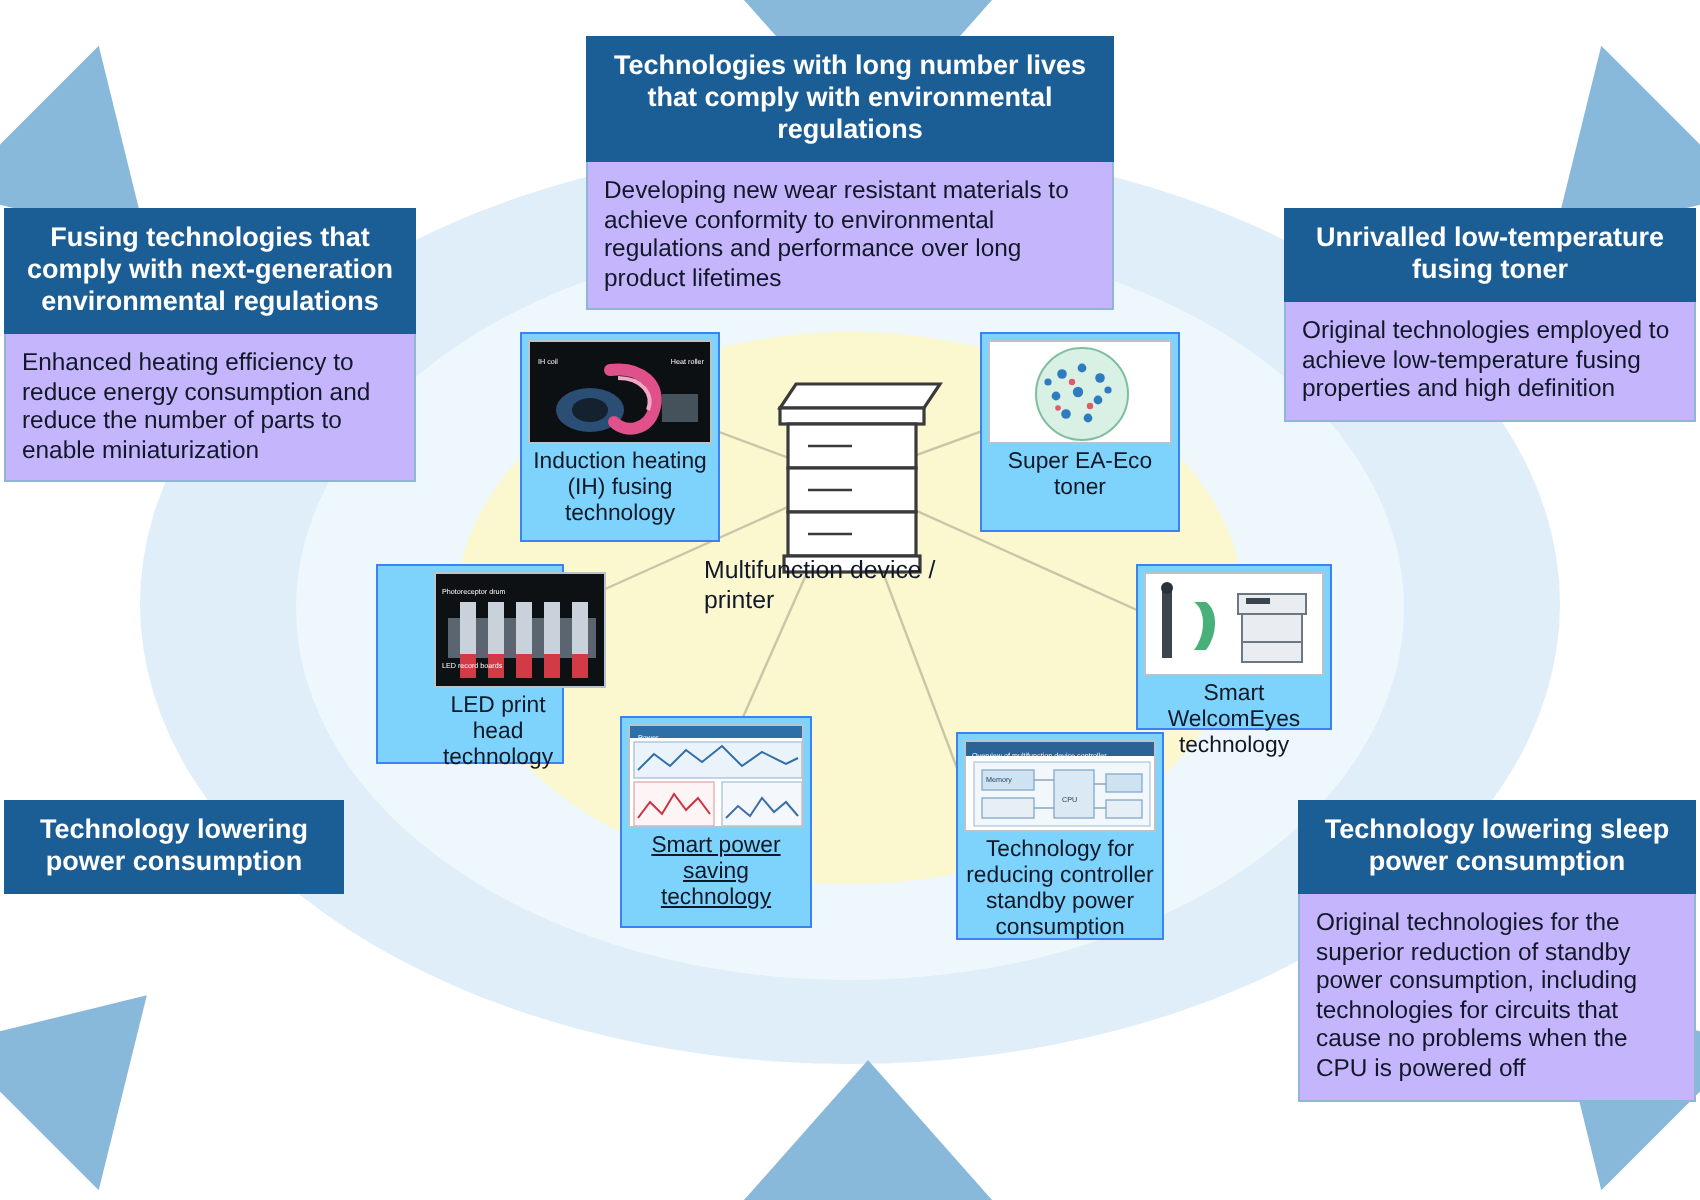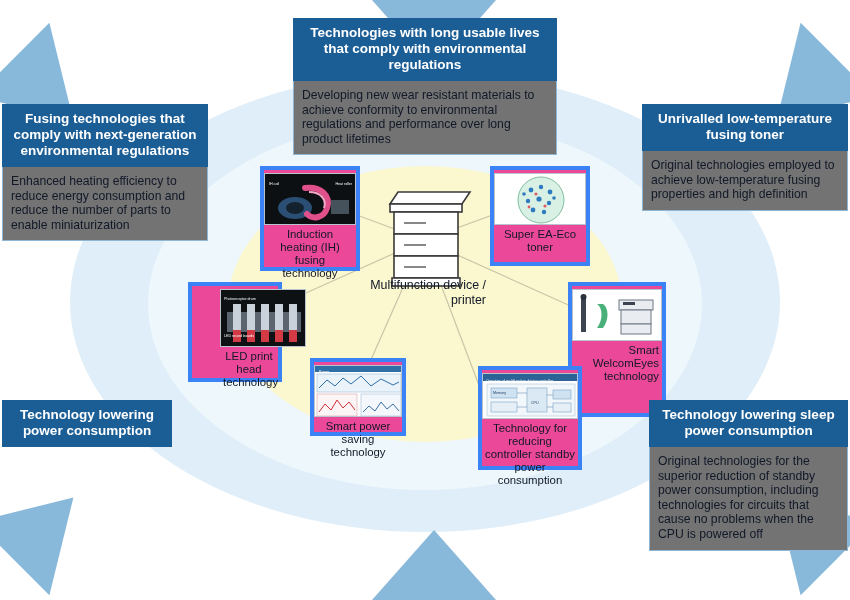--- a/index.html
+++ b/index.html
@@ -88,21 +88,21 @@
     background:#1b5e96;
     color:#ffffff;
     text-align:center;
     font-size:13.5px;
     font-weight:bold;
     line-height:16px;
     padding:7px 6px 8px 6px;
     box-sizing:border-box;
   }
   .callout .body{
-    background:#737373;
+    background:#c4b5fd;
     border:1px solid #8fb6d4;
     border-top:none;
     color:#111827;
     font-size:12.2px;
     line-height:14.6px;
     padding:7px 8px 8px 8px;
     box-sizing:border-box;
   }
 
   #callout-top{left:293px;top:18px;width:264px;}
@@ -110,22 +110,22 @@
   #callout-right-top{right:2px;top:104px;width:206px;}
   #callout-left-bottom{left:2px;top:400px;width:170px;}
   #callout-right-bottom{right:2px;top:400px;width:199px;}
 
   
   .lines{position:absolute;left:0;top:0;width:850px;height:600px;}
 
   
   .tile{
     position:absolute;
-    background:#ec4899;
-    border:4px solid #3b82f6;
+    background:#7dd3fc;
+    border:1px solid #3b82f6;
     box-sizing:border-box;
     text-align:center;
     font-size:11.4px;
     line-height:13px;
     color:#111827;
   }
   .tile .thumb{
     display:block;
     margin:3px auto 2px auto;
     box-sizing:border-box;
@@ -134,23 +134,23 @@
     position:relative;
   }
   .tile .cap{display:block;padding:1px 3px 4px 3px;}
 
   #tile-ih{left:260px;top:166px;width:100px;height:105px;}
   #tile-ih .thumb{width:92px;height:52px;background:#0d1013;}
   #tile-toner{left:490px;top:166px;width:100px;height:100px;}
   #tile-toner .thumb{width:92px;height:52px;background:#ffffff;}
   #tile-led{left:188px;top:282px;width:94px;height:100px;padding-left:28px;}
   #tile-led .thumb{width:86px;height:58px;background:#101214;}
-  #tile-welcom{left:568px;top:282px;width:98px;height:135px;text-align:right;}
+  #tile-welcom{left:568px;top:282px;width:98px;height:83px;}
   #tile-welcom .thumb{width:90px;height:52px;background:#ffffff;}
-  #tile-power{left:310px;top:358px;width:96px;height:78px;}
+  #tile-power{left:310px;top:358px;width:96px;height:106px;text-decoration:underline;}
   #tile-power .thumb{width:88px;height:52px;background:#ffffff;}
   #tile-standby{left:440px;top:366px;width:104px;height:104px;margin-left:38px;}
   #tile-standby .thumb{width:96px;height:46px;background:#ffffff;}
 
   
   .ih-art{position:absolute;left:0;top:0;right:0;bottom:0;}
   .toner-art{position:absolute;left:0;top:0;right:0;bottom:0;background:#ffffff;}
   .led-art{position:absolute;left:0;top:0;right:0;bottom:0;}
   .chart-art{position:absolute;left:0;top:0;right:0;bottom:0;background:#fff;}
   .doc-art{position:absolute;left:0;top:0;right:0;bottom:0;background:#fff;}
@@ -162,22 +162,22 @@
     color:#ffffff;
     white-space:nowrap;
   }
   .mini-label.dark{color:#1b3a5c;}
 
   
   #center-device{
     position:absolute;left:366px;top:178px;width:120px;height:130px;
   }
   #center-caption{
-    position:absolute;left:336px;top:278px;width:150px;
-    text-align:right;font-size:12.4px;line-height:14.6px;color:#111827;
+    position:absolute;left:352px;top:278px;width:150px;
+    text-align:left;font-size:12.4px;line-height:14.6px;color:#111827;
   }
 </style>
 </head>
 <body>
 
 <div id="stage">
 
   <div class="ellipse-outer"></div>
   <div class="ellipse-mid"></div>
   <div class="ellipse-inner"></div>
@@ -355,21 +355,21 @@
         </svg>
       </span>
       <span class="mini-label" style="left:3px;top:0.5px;">Overview of multifunction device controller</span>
       <span class="mini-label dark" style="left:10px;top:13px;">Memory</span>
       <span class="mini-label dark" style="left:48px;top:23px;">CPU</span>
     </span>
     <span class="cap">Technology for reducing controller standby power consumption</span>
   </div>
 
   <div class="callout" id="callout-top">
-    <div class="head">Technologies with long usable lives that comply with environmental regulations</div>
+    <div class="head">Technologies with long number lives that comply with environmental regulations</div>
     <div class="body">Developing new wear resistant materials to achieve conformity to environmental regulations and performance over long product lifetimes</div>
   </div>
 
   <div class="callout" id="callout-left-top">
     <div class="head">Fusing technologies that comply with next-generation environmental regulations</div>
     <div class="body">Enhanced heating efficiency to reduce energy consumption and reduce the number of parts to enable miniaturization</div>
   </div>
 
   <div class="callout" id="callout-right-top">
     <div class="head">Unrivalled low-temperature fusing toner</div>

